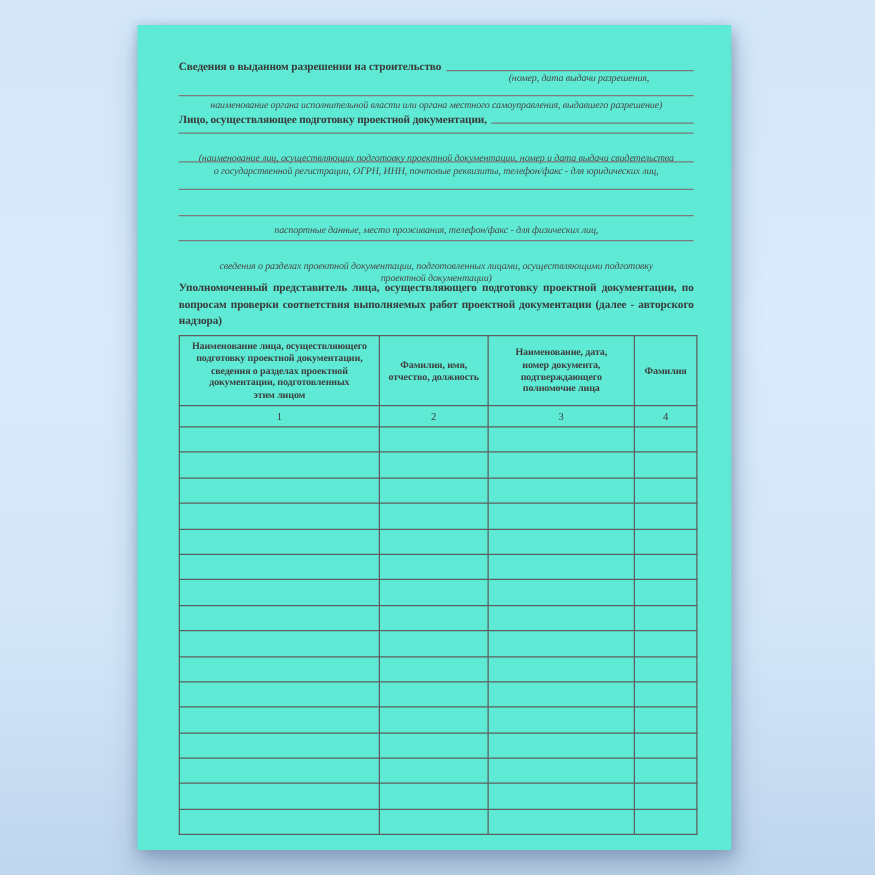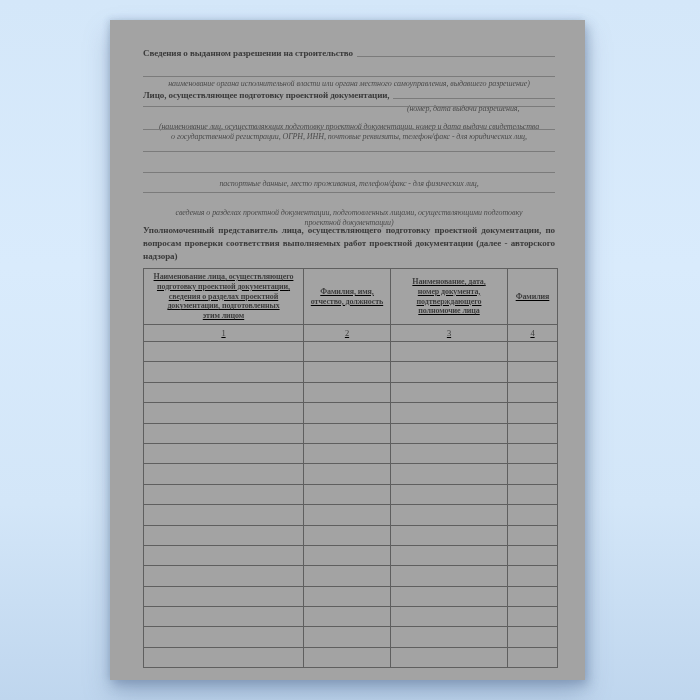--- a/index.html
+++ b/index.html
@@ -3,42 +3,42 @@
 <meta charset="utf-8">
 <style>
   html,body{margin:0;padding:0;}
   body{
     width:700px;height:700px;overflow:hidden;position:relative;
     background:linear-gradient(180deg,#d4e7f9 0%,#d9ebfc 38%,#d3e6f8 72%,#bfd6ee 100%);
     font-family:"Liberation Serif","DejaVu Serif",serif;
   }
   .paper{
     position:absolute;left:110px;top:20px;width:475px;height:660px;
-    background:#a3a3a3;
+    background:#5eead4;
     box-shadow:3px 5px 10px rgba(96,120,155,.42),0 14px 24px rgba(96,120,155,.38),-2px -1px 6px rgba(96,120,155,.18);
   }
   .abs{position:absolute;left:33px;right:30px;}
   .hrow{display:flex;align-items:flex-end;height:13px;}
   .hlabel{
     font-size:9px;font-weight:bold;color:#3a3a3a;white-space:nowrap;letter-spacing:-.1px;
   }
   .fill{flex:1 1 auto;border-bottom:1px solid #7b7b7b;margin:0 0 1px 4px;height:10px;}
   .rule{border-top:1px solid #7b7b7b;height:0;}
   .cap{
     font-size:8px;font-style:italic;color:#4a4a4a;text-align:center;
     white-space:pre-line;line-height:9.5px;letter-spacing:-.1px;
   }
   .cap-half{left:55%;}
   .para{
     font-size:9px;font-weight:700;color:#3a3a3a;text-align:justify;
     line-height:13px;letter-spacing:-.05px;word-spacing:.5px;
   }
   table.sig-table{
     position:absolute;left:33px;top:248px;width:414px;
-    border-collapse:collapse;table-layout:fixed;text-decoration:underline;
+    border-collapse:collapse;table-layout:fixed;
   }
   .sig-table col.c1{width:160px}
   .sig-table col.c2{width:87px}
   .sig-table col.c3{width:117px}
   .sig-table col.c4{width:50px}
   .sig-table th,.sig-table td{
     border:1px solid #5f5f5f;padding:0;margin:0;
   }
   .sig-table th{
     height:53px;font-size:8px;font-weight:bold;color:#3e3e3e;
@@ -52,21 +52,21 @@
 </style>
 </head>
 <body>
 
 <div class="paper">
 
   <div class="abs hrow" style="top:25px;">
     <span class="hlabel">Сведения о выданном разрешении на строительство</span>
     <span class="fill"></span>
   </div>
-  <div class="abs cap cap-half" style="top:38px;margin-top:46px;">(номер, дата выдачи разрешения,</div>
+  <div class="abs cap cap-half" style="top:38px;">(номер, дата выдачи разрешения,</div>
 
   <div class="abs rule" style="top:56px;"></div>
   <div class="abs cap" style="top:59px;">наименование органа исполнительной власти или органа местного самоуправления, выдавшего разрешение)</div>
 
   <div class="abs hrow" style="top:67px;">
     <span class="hlabel">Лицо, осуществляющее подготовку проектной документации,</span>
     <span class="fill"></span>
   </div>
 
   <div class="abs rule" style="top:86px;"></div>

